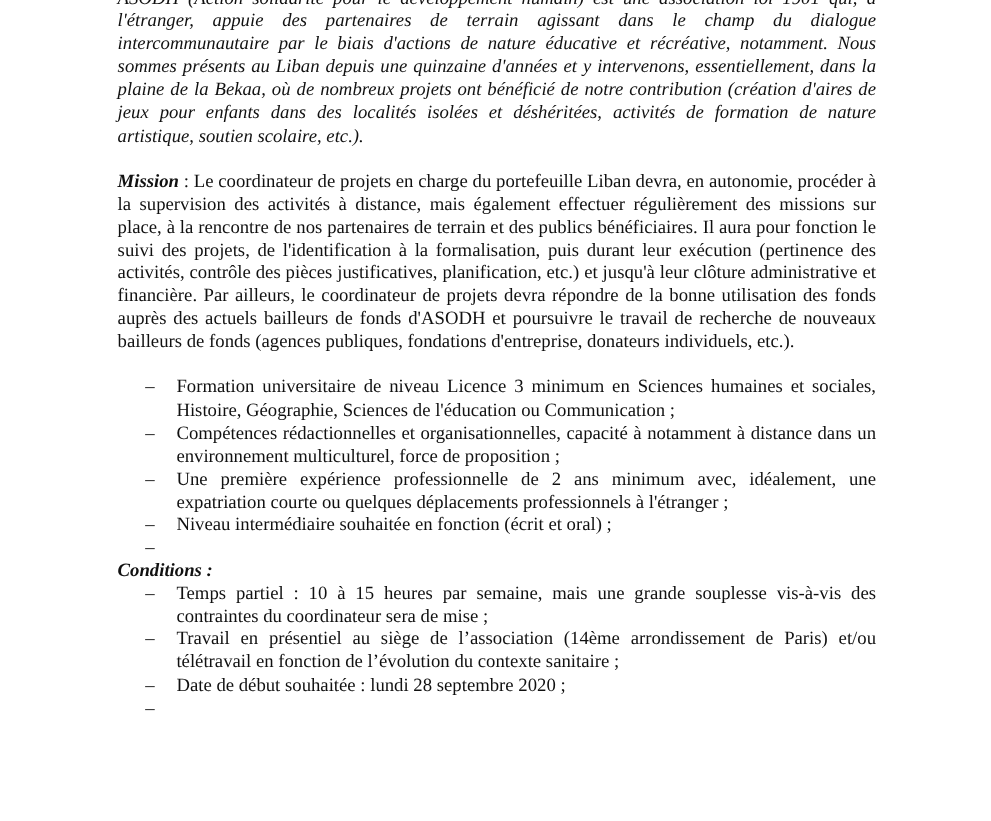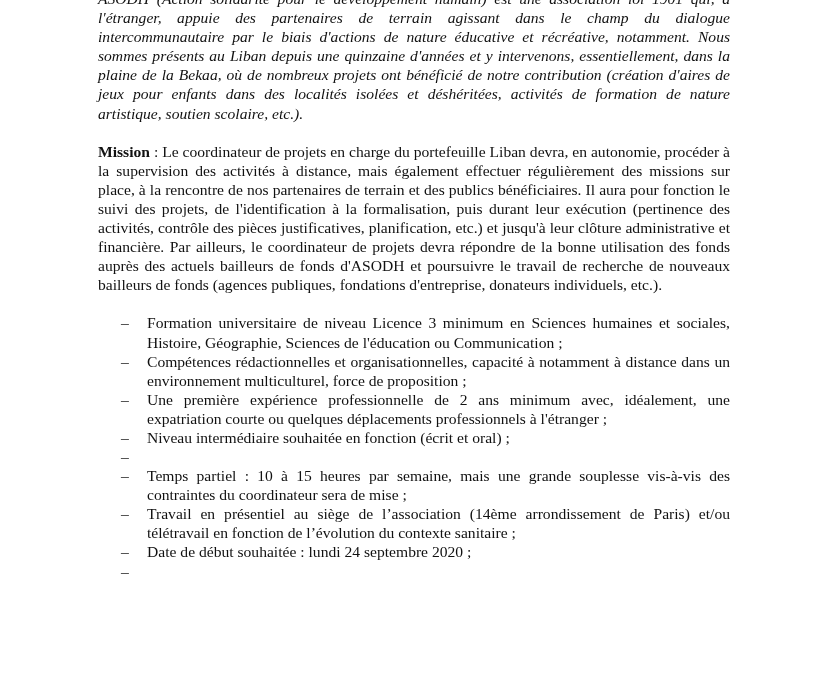--- a/index.html
+++ b/index.html
@@ -5,21 +5,21 @@
   html, body { margin: 0; padding: 0; background: #ffffff; }
   body { width: 826px; height: 684px; overflow: hidden; position: relative; }
   .page {
     position: absolute; left: 98px; top: -11px; width: 632px;
     font-family: "Liberation Serif", "DejaVu Serif", serif;
     font-size: 15.6px; line-height: 19.1px; color: #111;
   }
   p { margin: 0; text-align: justify; text-align-last: left; }
   .intro { font-style: italic; }
   .gap { height: 19px; }
-  .heading-label { font-weight: bold; }
+  .heading-label { font-weight: bold; font-style: italic; }
   ul.dash { list-style: none; margin: 0; padding: 0 0 0 49px; }
   ul.dash li { position: relative; text-align: justify; text-align-last: left; }
   ul.dash li .bullet { position: absolute; left: -26px; top: 0; }
 </style>
 </head>
 <body>
 
 <div class="page">
   <p class="intro">ASODH (Action solidarité pour le développement humain) est une association loi 1901 qui, à l'étranger, appuie des partenaires de terrain agissant dans le champ du dialogue intercommunautaire par le biais d'actions de nature éducative et récréative, notamment. Nous sommes présents au Liban depuis une quinzaine d'années et y intervenons, essentiellement, dans la plaine de la Bekaa, où de nombreux projets ont bénéficié de notre contribution (création d'aires de jeux pour enfants dans des localités isolées et déshéritées, activités de formation de nature artistique, soutien scolaire, etc.).</p>
   <div class="gap"></div>
@@ -29,19 +29,20 @@
 
   <ul class="dash">
     <li><span class="bullet">–</span><span>Formation universitaire de niveau Licence 3 minimum en Sciences humaines et sociales, Histoire, Géographie, Sciences de l'éducation ou Communication ;</span></li>
     <li><span class="bullet">–</span><span>Compétences rédactionnelles et organisationnelles, capacité à notamment à distance dans un environnement multiculturel, force de proposition ;</span></li>
     <li><span class="bullet">–</span><span>Une première expérience professionnelle de 2 ans minimum avec, idéalement, une expatriation courte ou quelques déplacements professionnels à l'étranger ;</span></li>
     <li><span class="bullet">–</span><span>Niveau intermédiaire souhaitée en fonction (écrit et oral) ;</span></li>
     <li><span class="bullet">–</span></li>
   </ul>
   <div class="gap"></div>
 
+  <p><span class="heading-label">Conditions :</span></p>
   <ul class="dash">
     <li><span class="bullet">–</span><span>Temps partiel : 10 à 15 heures par semaine, mais une grande souplesse vis-à-vis des contraintes du coordinateur sera de mise ;</span></li>
     <li><span class="bullet">–</span><span>Travail en présentiel au siège de l’association (14ème arrondissement de Paris) et/ou télétravail en fonction de l’évolution du contexte sanitaire ;</span></li>
-    <li><span class="bullet">–</span><span>Date de début souhaitée : lundi 24 septembre 2020 ;</span></li>
+    <li><span class="bullet">–</span><span>Date de début souhaitée : lundi 28 septembre 2020 ;</span></li>
     <li><span class="bullet">–</span></li>
   </ul>
 </div>
 
 </body></html>

